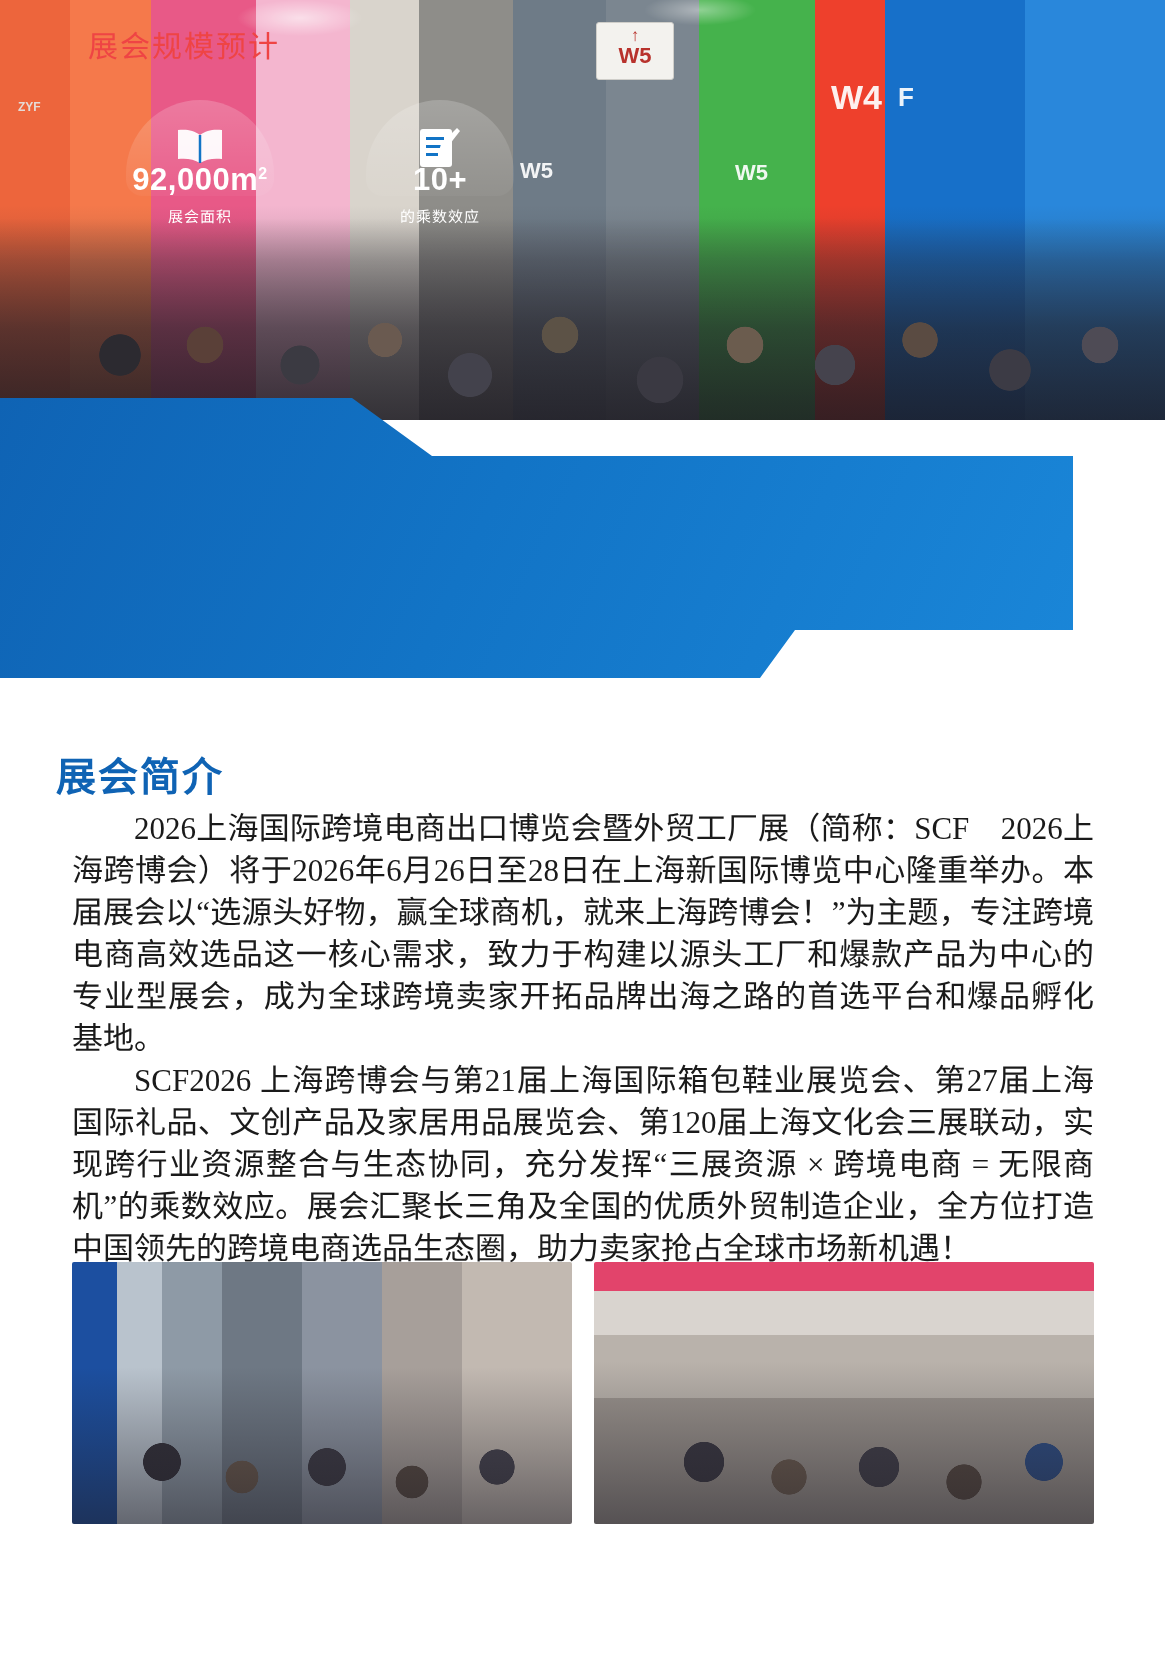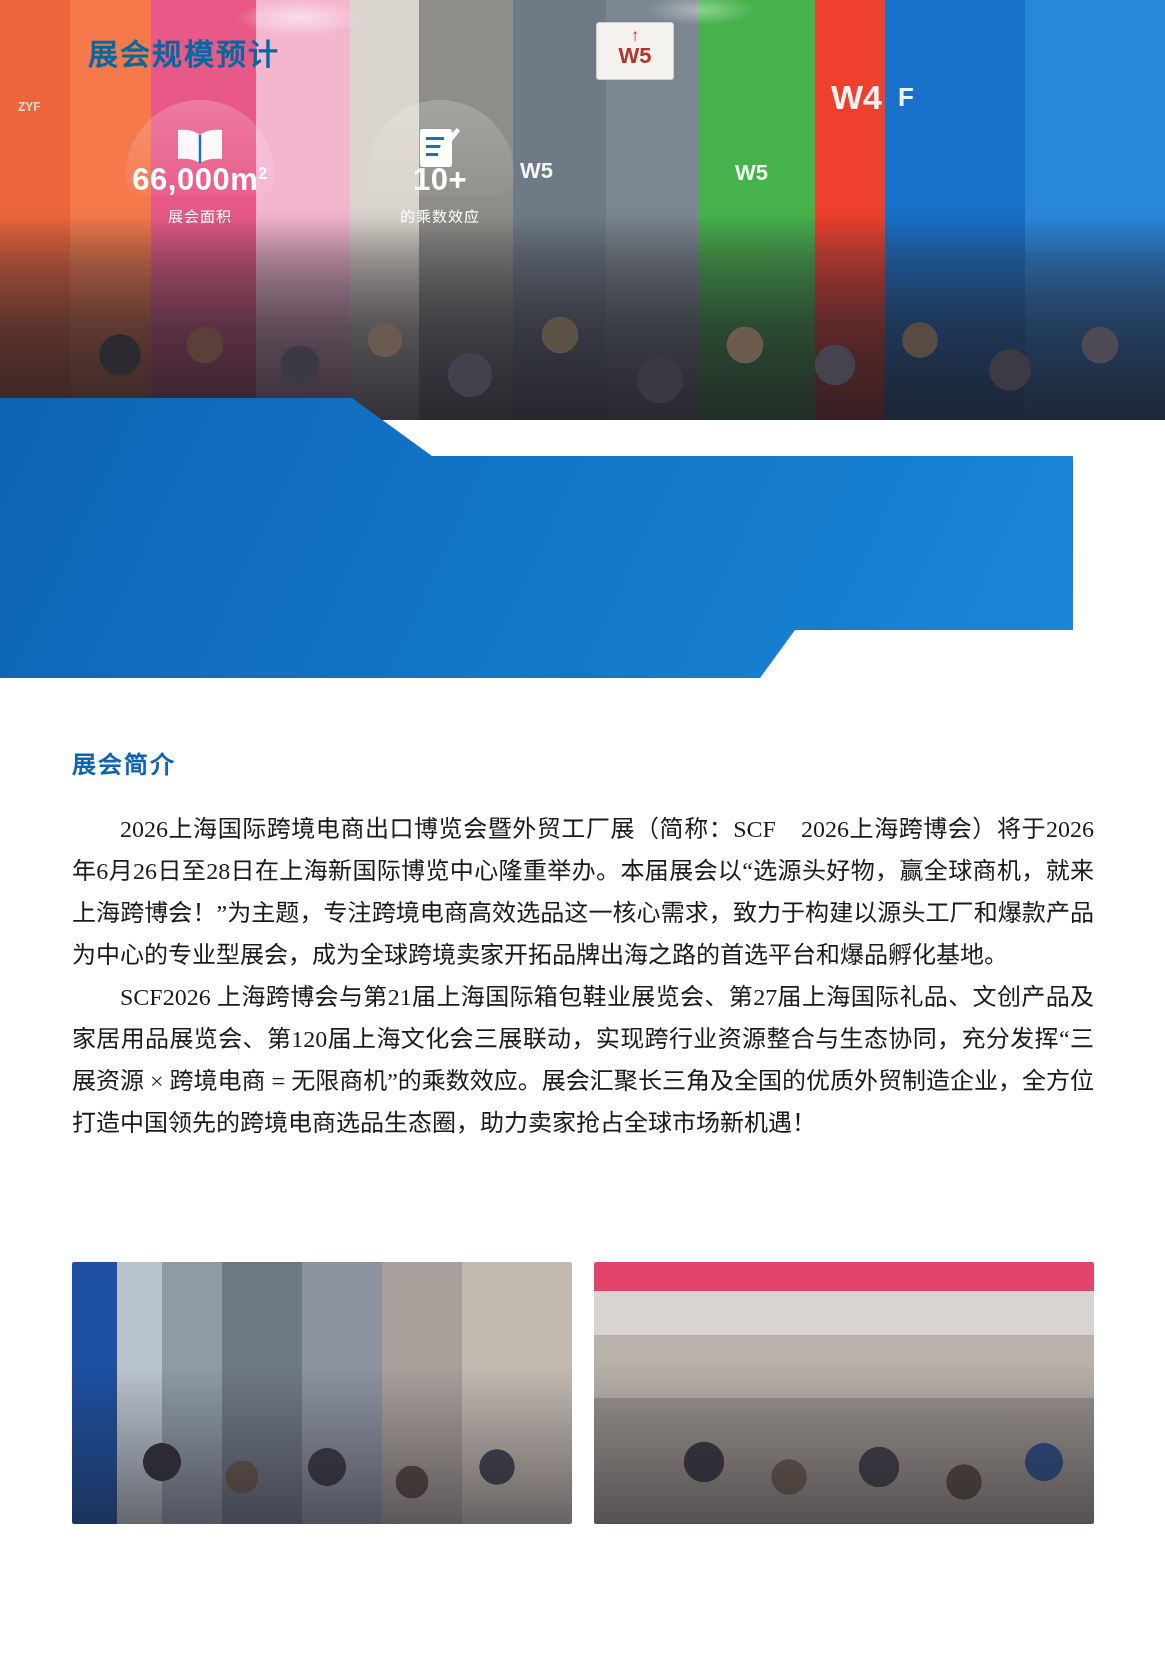--- a/index.html
+++ b/index.html
@@ -106,24 +106,24 @@
       352px 0,
       432px 58px,
       1073px 58px,
       1073px 232px,
       795px 232px,
       760px 280px,
       0 280px);
   }
   .stats-title {
     position: absolute;
-    top: 30px; left: 88px;
-    color: #0369a1;
+    top: 22px; left: 88px;
+    color: #ef4444;
     font-size: 30px;
-    font-weight: bold;
+    font-weight: normal;
     letter-spacing: 2px;
   }
   .stats-row {
     position: absolute;
     top: 100px; left: 80px;
     width: 960px;
     display: flex;
   }
   .stat {
     width: 240px;
@@ -154,32 +154,32 @@
   .stat-label {
     position: absolute;
     top: 105px; left: 0; right: 0;
     font-size: 15px;
     letter-spacing: 1px;
   }
 
   
   .section-title {
     position: absolute;
-    top: 745px; left: 72px;
-    font-size: 24px;
+    top: 745px; left: 56px;
+    font-size: 40px;
     font-weight: bold;
     color: #0f63b4;
     letter-spacing: 2px;
     text-align: right;
   }
   .body-copy {
     position: absolute;
     top: 808px; left: 72px;
     width: 1022px;
-    font-size: 24px;
+    font-size: 31px;
     line-height: 42px;
     color: #1a1a1a;
     text-align: justify;
     font-family: "Liberation Serif", "DejaVu Serif", serif;
   }
   .body-copy p { text-indent: 2em; }
   .body-copy p + p { }
 
   
   .photo-row {
@@ -255,21 +255,21 @@
 
     <div class="stat">
       <div class="stat-bubble">
         <span class="stat-icon">
           <svg width="58" height="44" viewBox="0 0 58 44" fill="#ffffff">
             <path d="M29 9c-6-5-14-6-22-5v29c8-1 16 0 22 4 6-4 14-5 22-4V4c-8-1-16 0-22 5z" opacity=".95"></path>
             <path d="M29 9v28" stroke="#1274c6" stroke-width="2.5" fill="none"></path>
           </svg>
         </span>
       </div>
-      <div class="stat-value"><span>66,000m</span><sup>2</sup></div>
+      <div class="stat-value"><span>92,000m</span><sup>2</sup></div>
       <div class="stat-label">展会面积</div>
     </div>
 
 
 
     <div class="stat">
       <div class="stat-bubble">
         <span class="stat-icon">
           <svg width="48" height="46" viewBox="0 0 48 46" fill="#ffffff">
             <rect x="4" y="4" width="32" height="38" rx="3"></rect>

